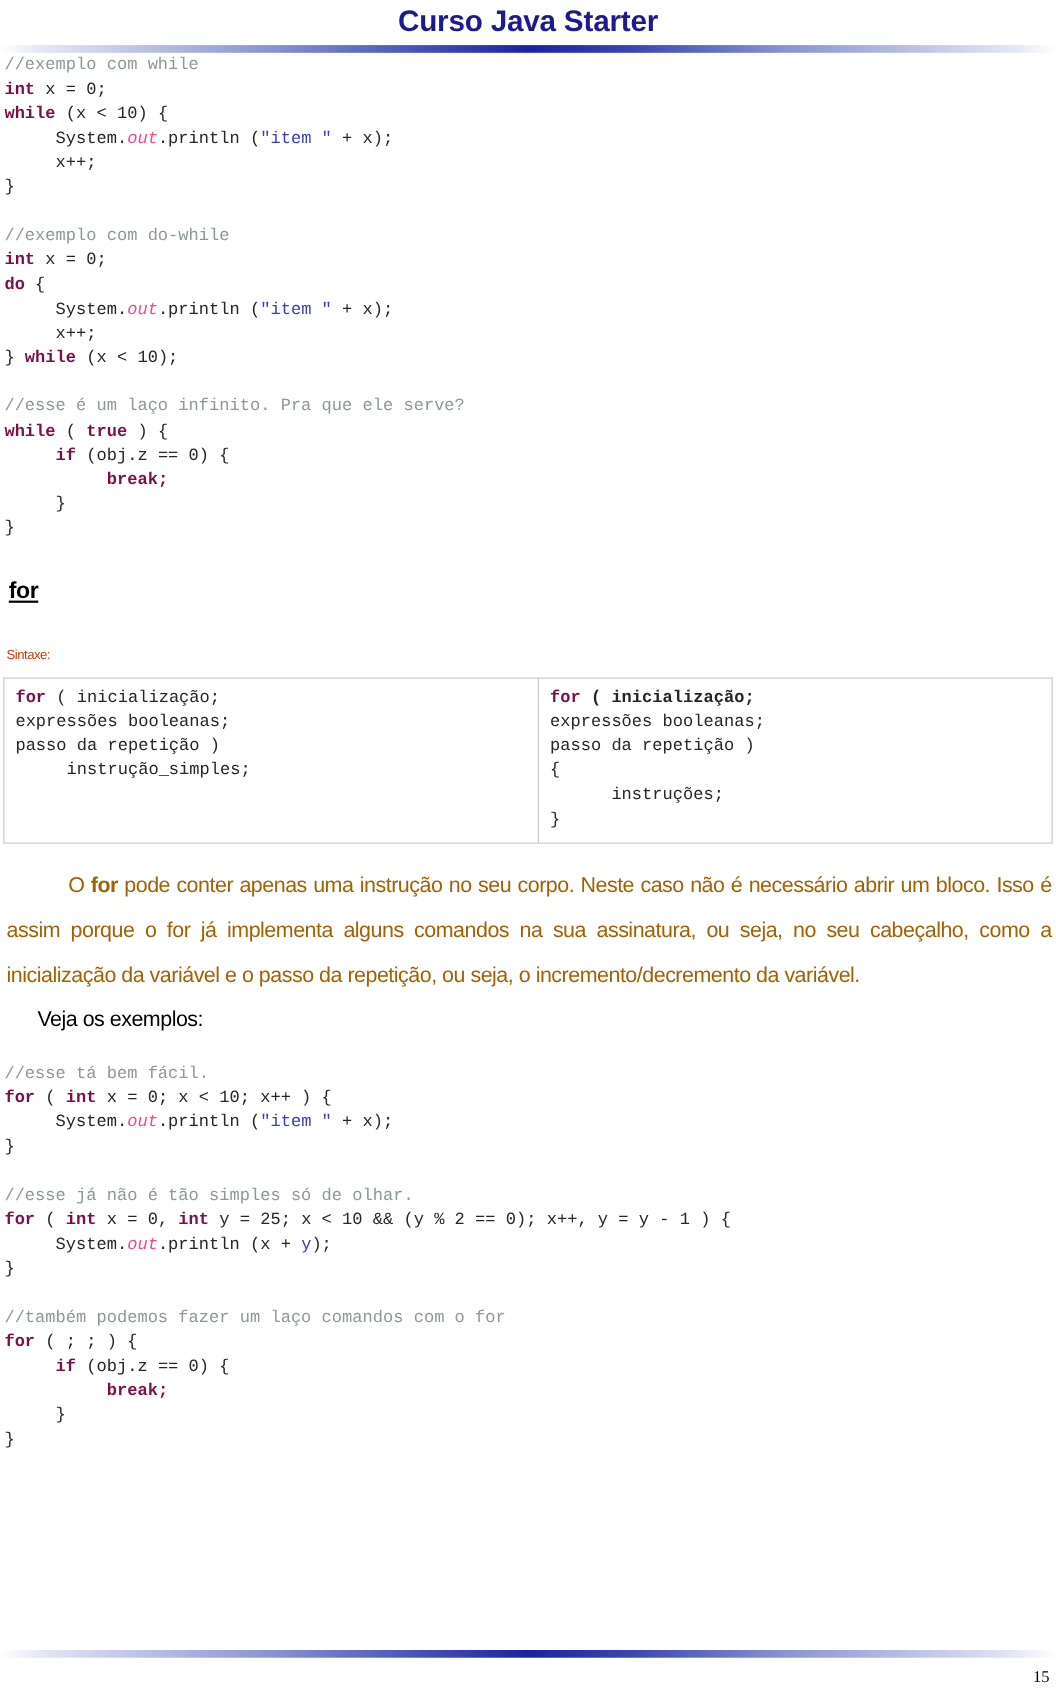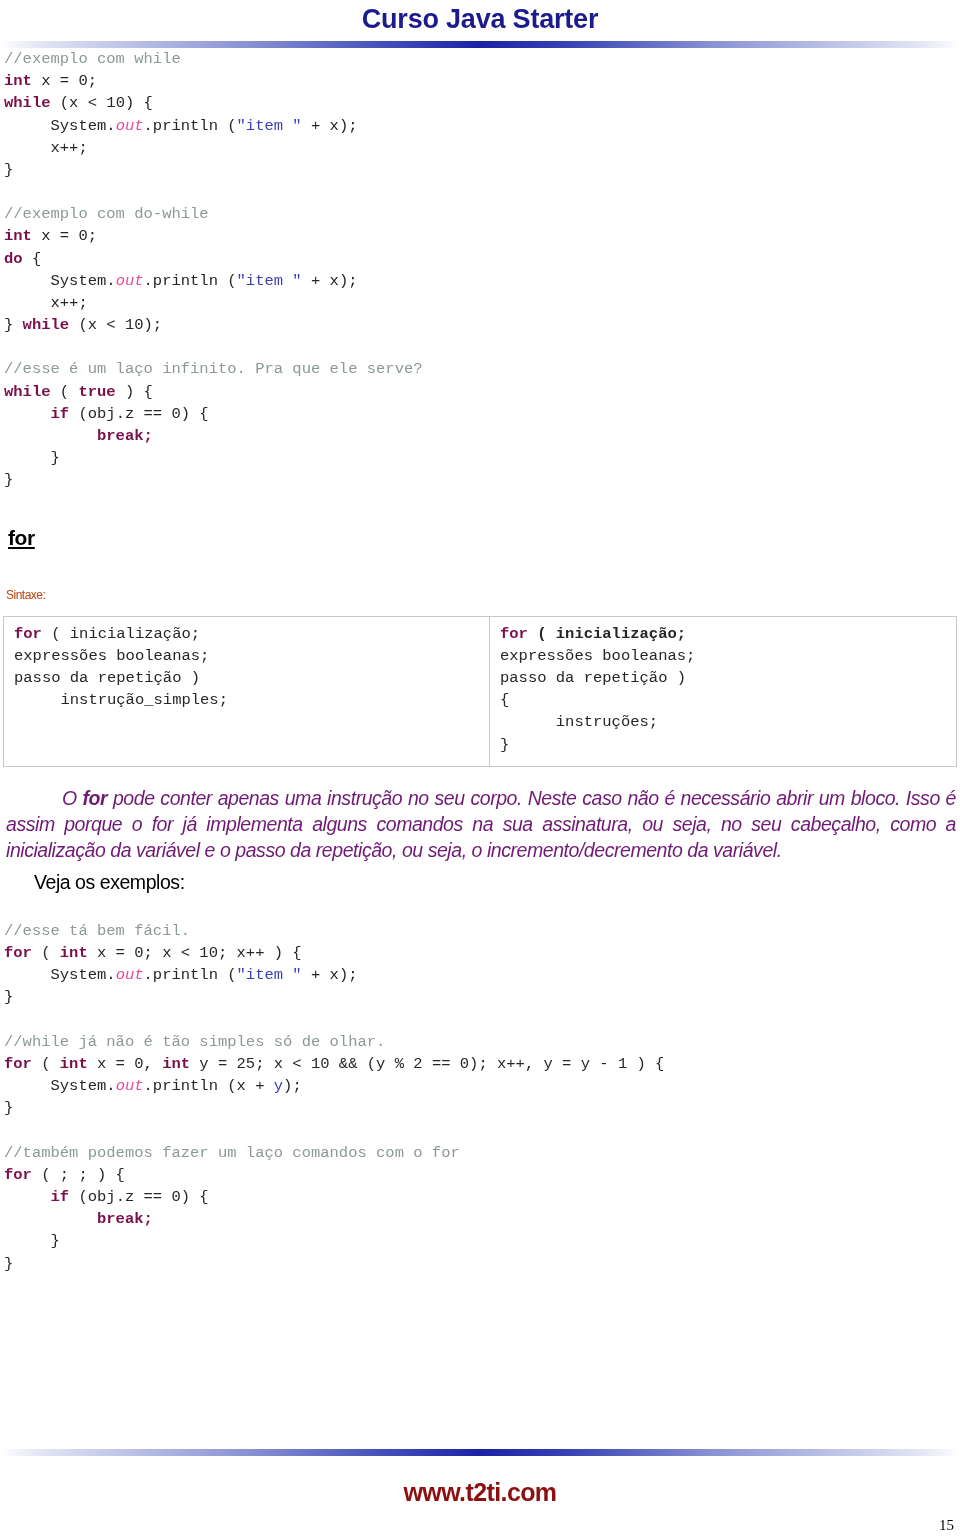--- a/index.html
+++ b/index.html
@@ -87,27 +87,26 @@
   }
   .syntax-table td.col-left  { width: 486px; }
   .syntax-table td.col-right { width: 467px; }
   .syntax-table .code { padding-left: 10px; }
   .bold-line { font-weight: bold; }
 
   
   .para {
     font-family: "Liberation Sans", sans-serif;
     font-size: 19.5px;
-    line-height: 26px;
-    color: #701a75;
+    line-height: 41px;
+    color: #a16207;
     text-align: justify;
     letter-spacing: -0.45px;
     padding: 0 4px 0 6px;
     margin: 0;
-    font-style: italic;
   }
   .para .indent { display: inline-block; width: 56px; }
   .para b { font-weight: bold; }
   .para-follow {
     font-family: "Liberation Sans", sans-serif;
     font-size: 19.5px;
     line-height: 39px;
     color: #000000;
     letter-spacing: -0.45px;
     padding-left: 34px;
@@ -210,31 +209,30 @@
 
 <div style="height:18px"></div>
 
 <div class="code block"><span class="cmt">//esse tá bem fácil.</span>
 <span class="kw">for</span> ( <span class="kw">int</span> x = 0; x &lt; 10; x++ ) {
      System.<span class="fieldit">out</span>.println (<span class="str">"item "</span> + x);
 }</div>
 
 <div class="gap"></div>
 
-<div class="code block"><span class="cmt">//while já não é tão simples só de olhar.</span>
+<div class="code block"><span class="cmt">//esse já não é tão simples só de olhar.</span>
 <span class="kw">for</span> ( <span class="kw">int</span> x = 0, <span class="kw">int</span> y = 25; x &lt; 10 &amp;&amp; (y % 2 == 0); x++, y = y - 1 ) {
      System.<span class="fieldit">out</span>.println (x + <span class="var">y</span>);
 }</div>
 
 <div class="gap"></div>
 
 <div class="code block"><span class="cmt">//também podemos fazer um laço comandos com o for</span>
 <span class="kw">for</span> ( ; ; ) {
      <span class="kw">if</span> (obj.z == 0) {
           <span class="kw">break;</span>
      }
 }</div>
 
 <div class="footer-wrap">
   <div class="rule"></div>
-  <div class="footer-url">www.t2ti.com</div>
   <div class="page-num">15</div>
 </div>
 
 </body></html>

